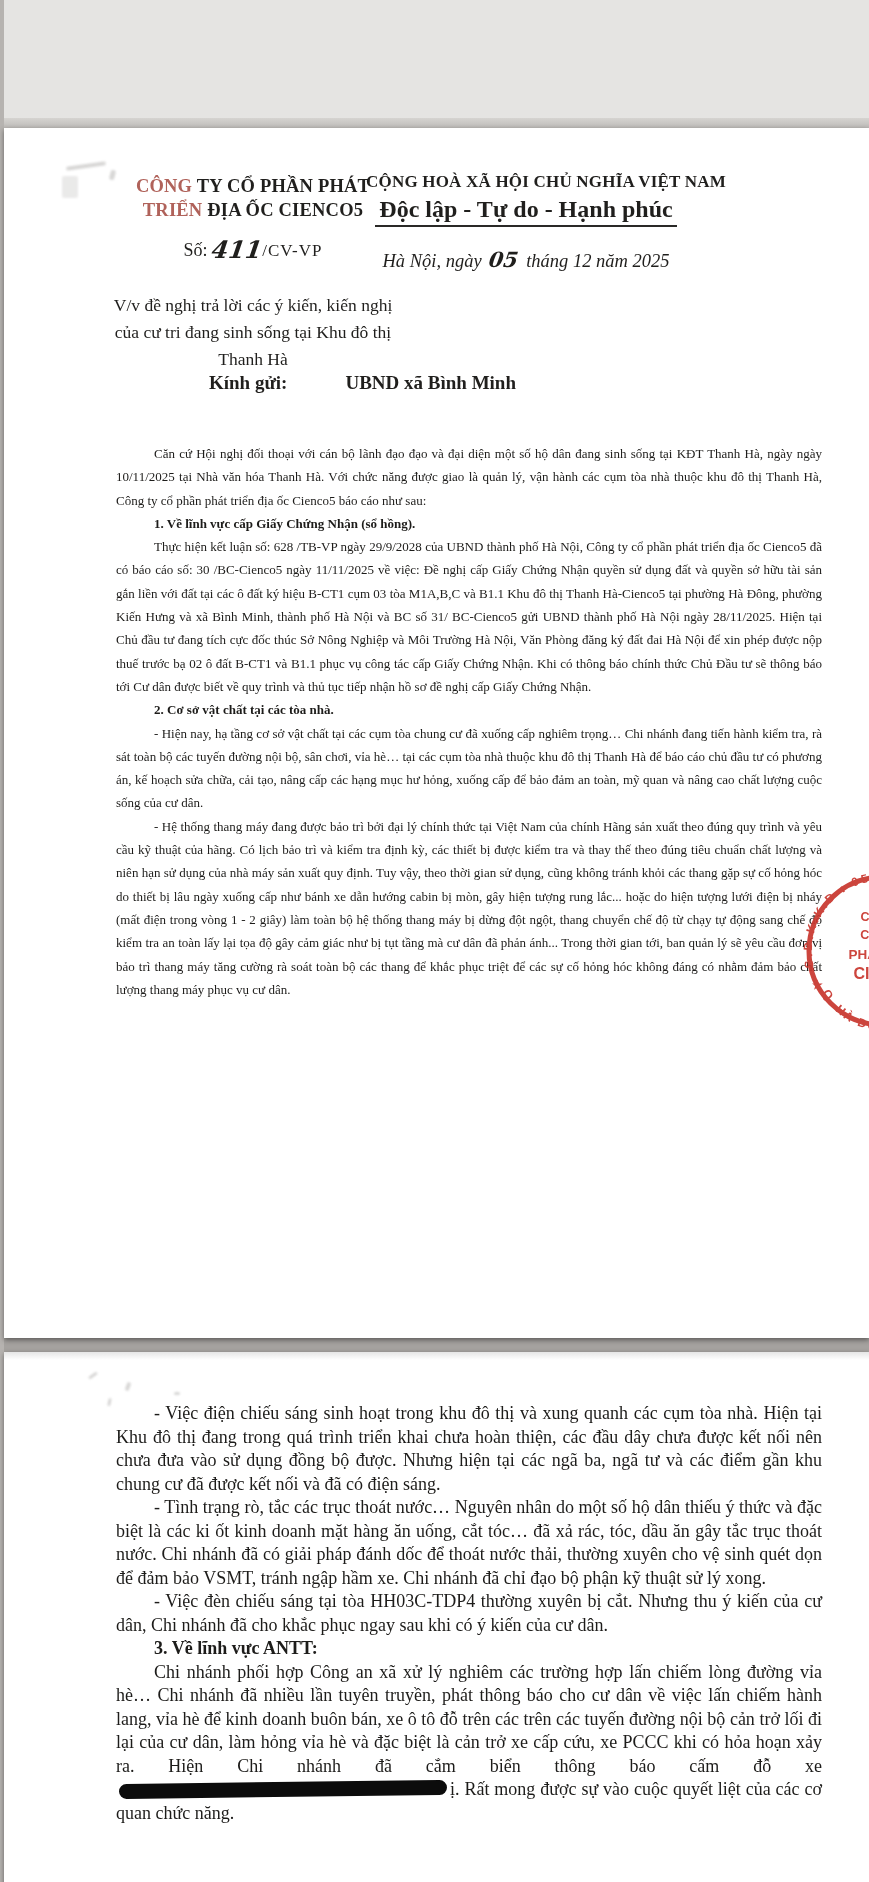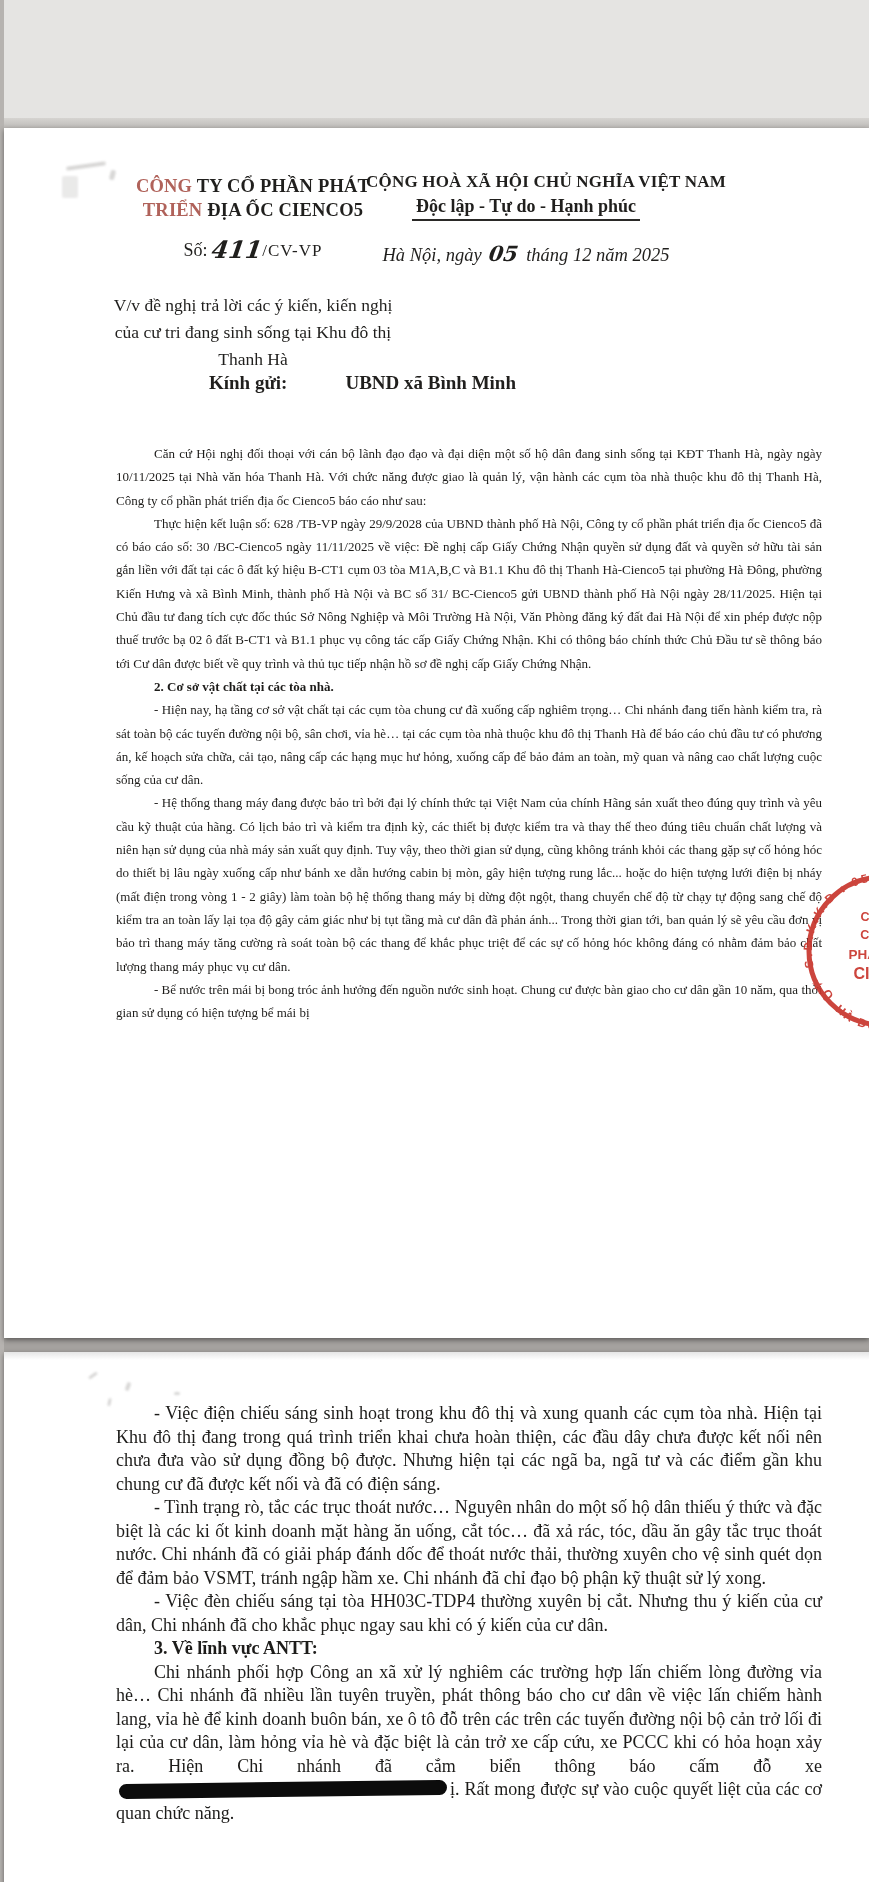--- a/index.html
+++ b/index.html
@@ -24,21 +24,21 @@
   .issuer-name{font-weight:bold;font-size:18.5px;line-height:24px;letter-spacing:.2px;}
   .tint-red{color:#b0625a;filter:blur(.3px);}
   .number-line{margin-top:13px;font-size:18px;}
   .hand{font-family:"DejaVu Serif",serif;font-style:italic;font-weight:bold;
     display:inline-block;transform:skewX(-8deg);}
   .number-line .hand{font-size:24px;vertical-align:-2px;}
   .number-suffix{letter-spacing:1px;font-size:17px;}
   .subject{margin-top:28px;font-size:17.5px;line-height:27px;}
   .hdr-right{position:absolute;left:362px;top:44px;width:320px;text-align:center;}
   .motto1{font-weight:bold;font-size:17px;letter-spacing:.2px;white-space:nowrap;}
-  .motto2{font-weight:bold;font-size:18px;display:inline-block;margin-top:4px;
+  .motto2{font-weight:bold;font-size:24px;display:inline-block;margin-top:4px;
     border-bottom:2px solid #2a2927;padding:0 4px 2px 4px;}
   .date-line{margin-top:20px;font-style:italic;font-size:18.5px;white-space:nowrap;}
   .date-line .hand{font-size:21px;margin:0 3px;}
 
   .salutation{position:absolute;left:205px;top:244px;display:flex;gap:58px;
     font-weight:bold;font-size:19px;}
 
   
   .bodytext{position:absolute;left:112px;width:706px;text-align:justify;color:#1d1c1a;}
   #body1{top:314px;font-size:13px;line-height:23.3px;}
@@ -99,25 +99,25 @@
     </div>
   </div>
 
   <div class="salutation">
     <span>Kính gửi:</span>
     <span>UBND xã Bình Minh</span>
   </div>
 
   <div class="bodytext" id="body1">
     <p class="ind">Căn cứ  Hội nghị đối thoại với cán bộ lãnh đạo đạo và đại diện một số hộ dân đang sinh sống tại KĐT Thanh Hà, ngày ngày 10/11/2025 tại Nhà văn hóa Thanh Hà. Với chức năng được giao là quản lý, vận hành các cụm tòa nhà thuộc khu đô thị Thanh Hà, Công ty cổ phần phát triển địa ốc Cienco5 báo cáo như sau:</p>
+    <p class="ind bold">1. Về lĩnh vực cấp Giấy Chứng Nhận (sổ hồng).</p>
     <p class="ind">Thực hiện kết luận số: 628 /TB-VP ngày 29/9/2028 của UBND thành phố Hà Nội, Công ty cổ phần phát triển địa ốc Cienco5 đã có báo cáo số: 30 /BC-Cienco5 ngày 11/11/2025 về việc: Đề nghị cấp Giấy Chứng Nhận quyền sử dụng đất và quyền sở hữu tài sản gắn liền với đất tại các ô đất ký hiệu B-CT1 cụm 03 tòa M1A,B,C và B1.1 Khu đô thị Thanh Hà-Cienco5 tại phường Hà Đông, phường Kiến Hưng và xã Bình Minh, thành phố Hà Nội và BC số 31/ BC-Cienco5 gửi UBND thành phố Hà Nội ngày 28/11/2025. Hiện tại Chủ đầu tư đang tích cực đốc thúc Sở Nông Nghiệp và Môi Trường Hà Nội, Văn Phòng đăng ký đất đai Hà Nội để xin phép được nộp thuế trước bạ 02 ô đất B-CT1 và B1.1 phục vụ công tác cấp Giấy Chứng Nhận. Khi có thông báo chính thức Chủ Đầu tư sẽ thông báo tới Cư dân được biết về quy trình và thủ tục tiếp nhận hồ sơ đề nghị cấp Giấy Chứng Nhận.</p>
     <p class="ind bold">2. Cơ sở vật chất tại các tòa nhà.</p>
     <p class="ind">- Hiện nay, hạ tầng cơ sở vật chất tại các cụm tòa chung cư đã xuống cấp nghiêm trọng… Chi nhánh đang tiến hành kiểm tra, rà sát toàn bộ các tuyến đường nội bộ, sân chơi, vỉa hè… tại các cụm tòa nhà thuộc khu đô thị Thanh Hà để báo cáo chủ đầu tư có phương án, kế hoạch sửa chữa, cải tạo, nâng cấp các hạng mục hư hỏng, xuống cấp để bảo đảm an toàn, mỹ quan và nâng cao chất lượng cuộc sống của cư dân.</p>
     <p class="ind">- Hệ thống thang máy đang được bảo trì bởi đại lý chính thức tại Việt Nam của chính Hãng sản xuất theo đúng quy trình và yêu cầu kỹ thuật của hãng. Có lịch bảo trì và kiểm tra định kỳ, các thiết bị được kiểm tra và thay thế theo đúng tiêu chuẩn chất lượng và niên hạn sử dụng của nhà máy sản xuất quy định. Tuy vậy, theo thời gian sử dụng, cũng không tránh khỏi các thang gặp sự cố hỏng hóc do thiết bị lâu ngày xuống cấp như bánh xe dẫn hướng cabin bị mòn, gây hiện tượng rung lắc... hoặc do hiện tượng lưới điện bị nháy (mất điện trong vòng 1 - 2 giây) làm toàn bộ hệ thống thang máy bị dừng đột ngột, thang chuyển chế độ từ chạy tự động sang chế độ kiểm tra an toàn lấy lại tọa độ gây cảm giác như bị tụt tầng mà cư dân đã phản ánh... Trong thời gian tới, ban quản lý sẽ yêu cầu đơn vị bảo trì thang máy tăng cường rà soát toàn bộ các thang để khắc phục triệt để các sự cố hỏng hóc không đáng có nhằm đảm bảo chất lượng thang máy phục vụ cư dân.</p>
-    <p class="ind">- Bể nước trên mái bị bong tróc ảnh hưởng đến nguồn nước sinh hoạt. Chung cư được bàn giao cho cư dân gần 10 năm, qua thời gian sử dụng có hiện tượng bể mái bị</p>
   </div>
 
   <svg class="stamp" viewBox="0 0 168 168">
     <defs>
       <path id="arcTop" d="M 16 104 A 70 70 0 0 1 96 15"></path>
       <path id="arcBottom" d="M 20 118 A 70 70 0 0 0 128 150"></path>
     </defs>
     <circle cx="84" cy="84" r="74" fill="none" stroke="#c9372f" stroke-width="5"></circle>
     <text font-size="12" letter-spacing="2.5">
       <textPath href="#arcTop" startOffset="4">S.Đ.K.K.D : 0500</textPath>

